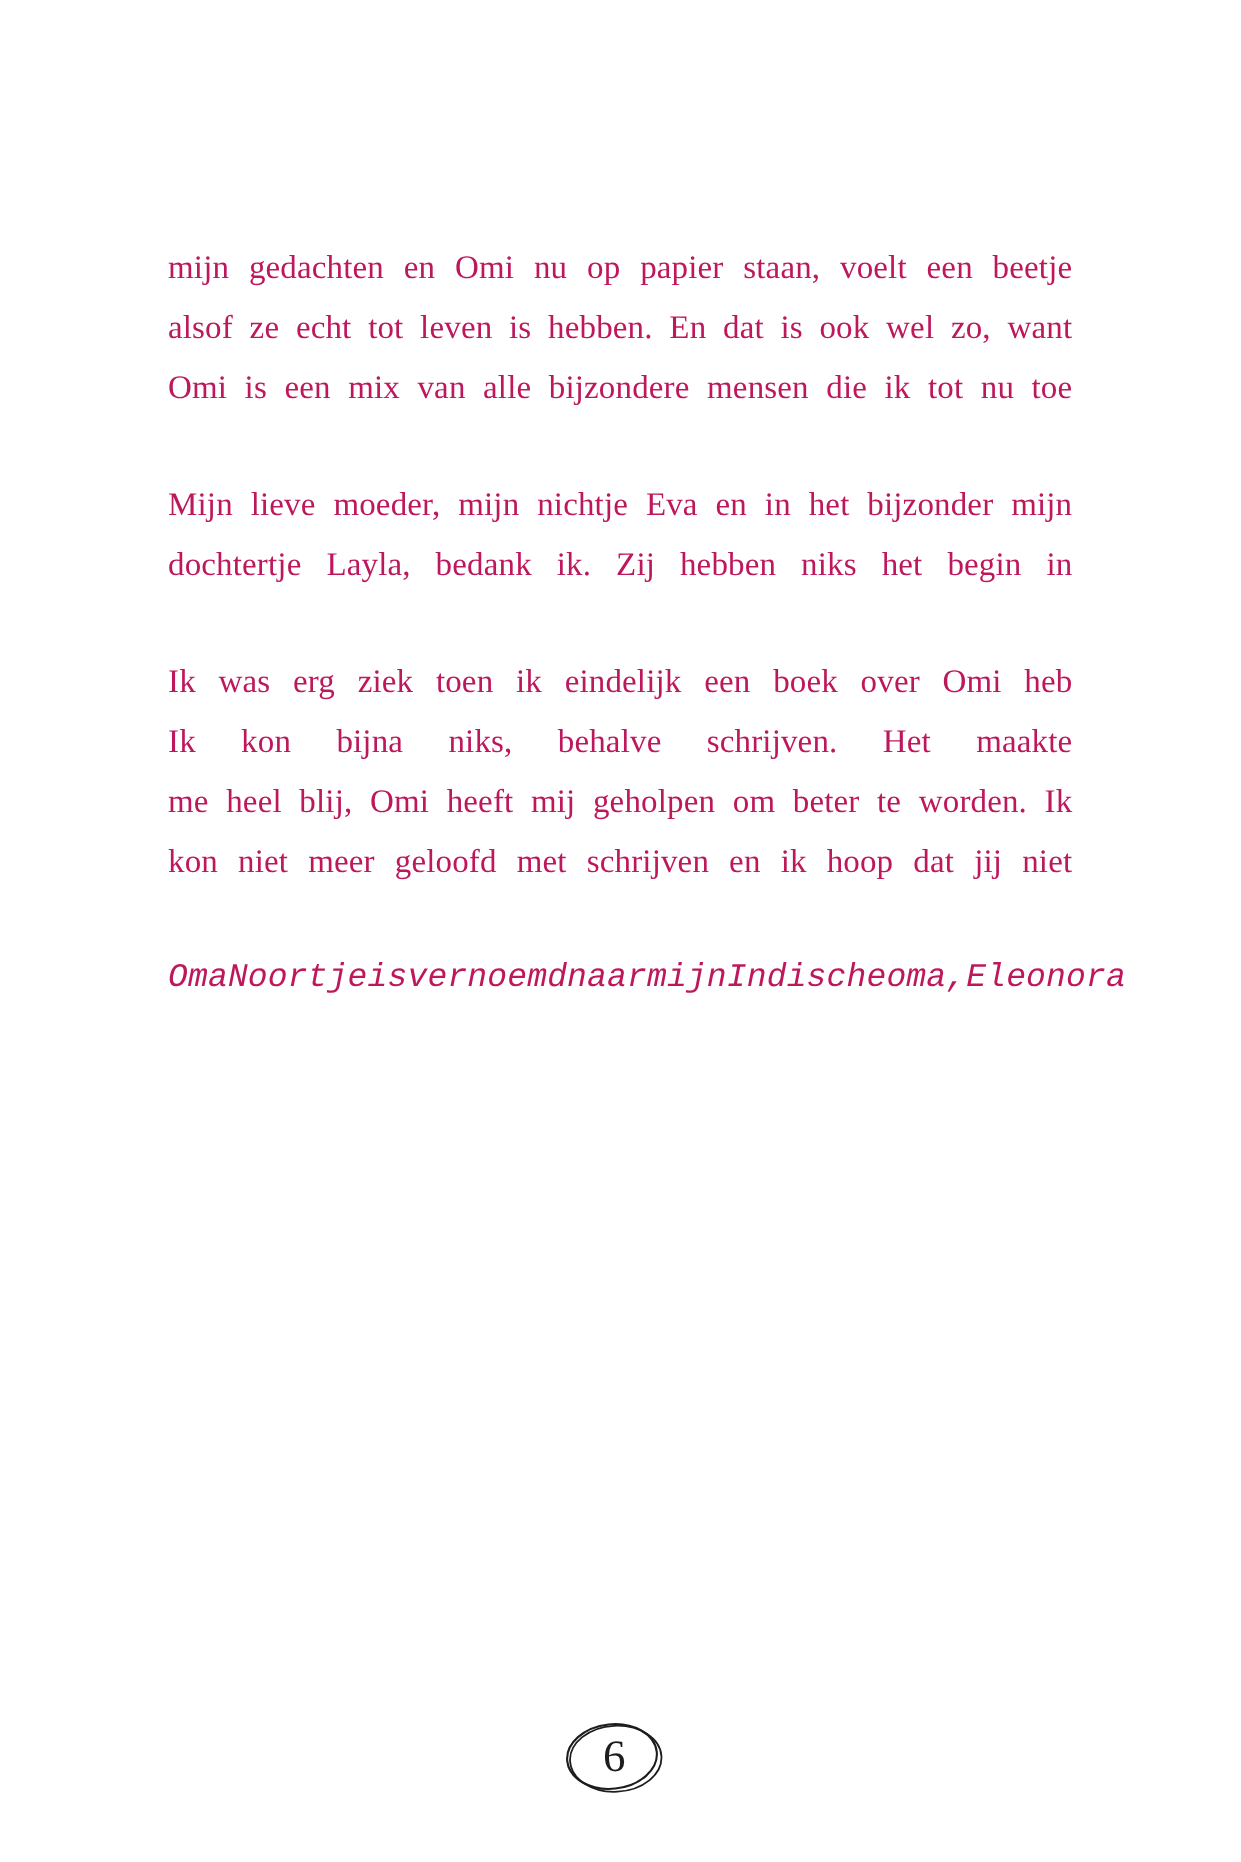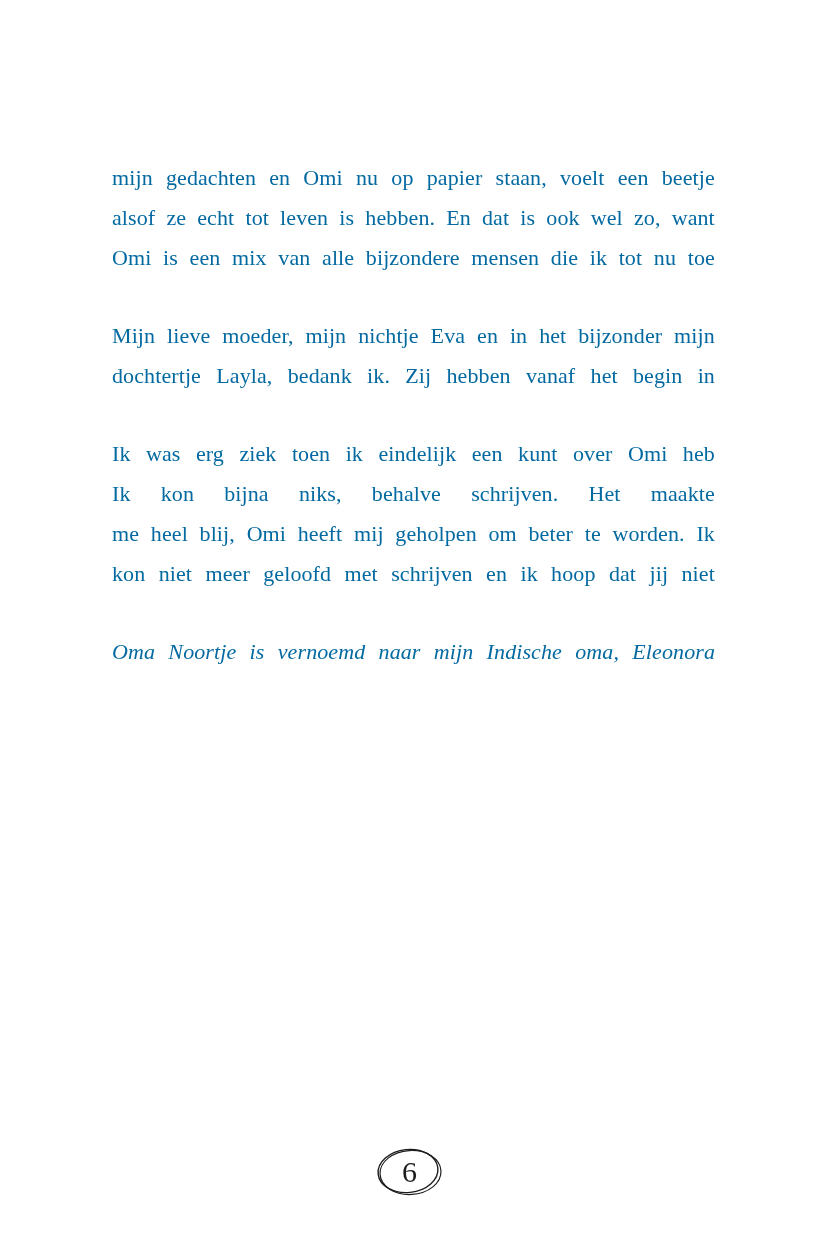--- a/index.html
+++ b/index.html
@@ -14,28 +14,28 @@
     width: 827px;
     height: 1241px;
     background: #ffffff;
     overflow: hidden;
   }
   .text-block {
     position: absolute;
     left: 112px;
     top: 158px;
     width: 603px;
-    color: #0369a1;
+    color: #be185d;
     font-size: 22px;
     line-height: 40px;
     letter-spacing: 0.1px;
   }
   .paragraph { margin-bottom: 38px; }
   .paragraph:last-child { margin-bottom: 0; }
-  .paragraph.italic { font-style: italic; }
+  .paragraph.italic { font-style: italic; font-family: Liberation Mono, monospace; }
   .text-line {
     height: 40px;
     white-space: nowrap;
   }
   
   .text-line.justified {
     display: flex;
     justify-content: space-between;
   }
   .text-line.justified span { display: inline-block; }
@@ -125,37 +125,37 @@
           <span>bijzonder</span>
           <span>mijn</span>
         </div>
         <div class="text-line justified">
           <span>dochtertje</span>
           <span>Layla,</span>
           <span>bedank</span>
           <span>ik.</span>
           <span>Zij</span>
           <span>hebben</span>
-          <span>vanaf</span>
+          <span>niks</span>
           <span>het</span>
           <span>begin</span>
           <span>in</span>
         </div>
       </div>
       <div class="paragraph">
         <div class="text-line justified">
           <span>Ik</span>
           <span>was</span>
           <span>erg</span>
           <span>ziek</span>
           <span>toen</span>
           <span>ik</span>
           <span>eindelijk</span>
           <span>een</span>
-          <span>kunt</span>
+          <span>boek</span>
           <span>over</span>
           <span>Omi</span>
           <span>heb</span>
         </div>
         <div class="text-line justified">
           <span>Ik</span>
           <span>kon</span>
           <span>bijna</span>
           <span>niks,</span>
           <span>behalve</span>

